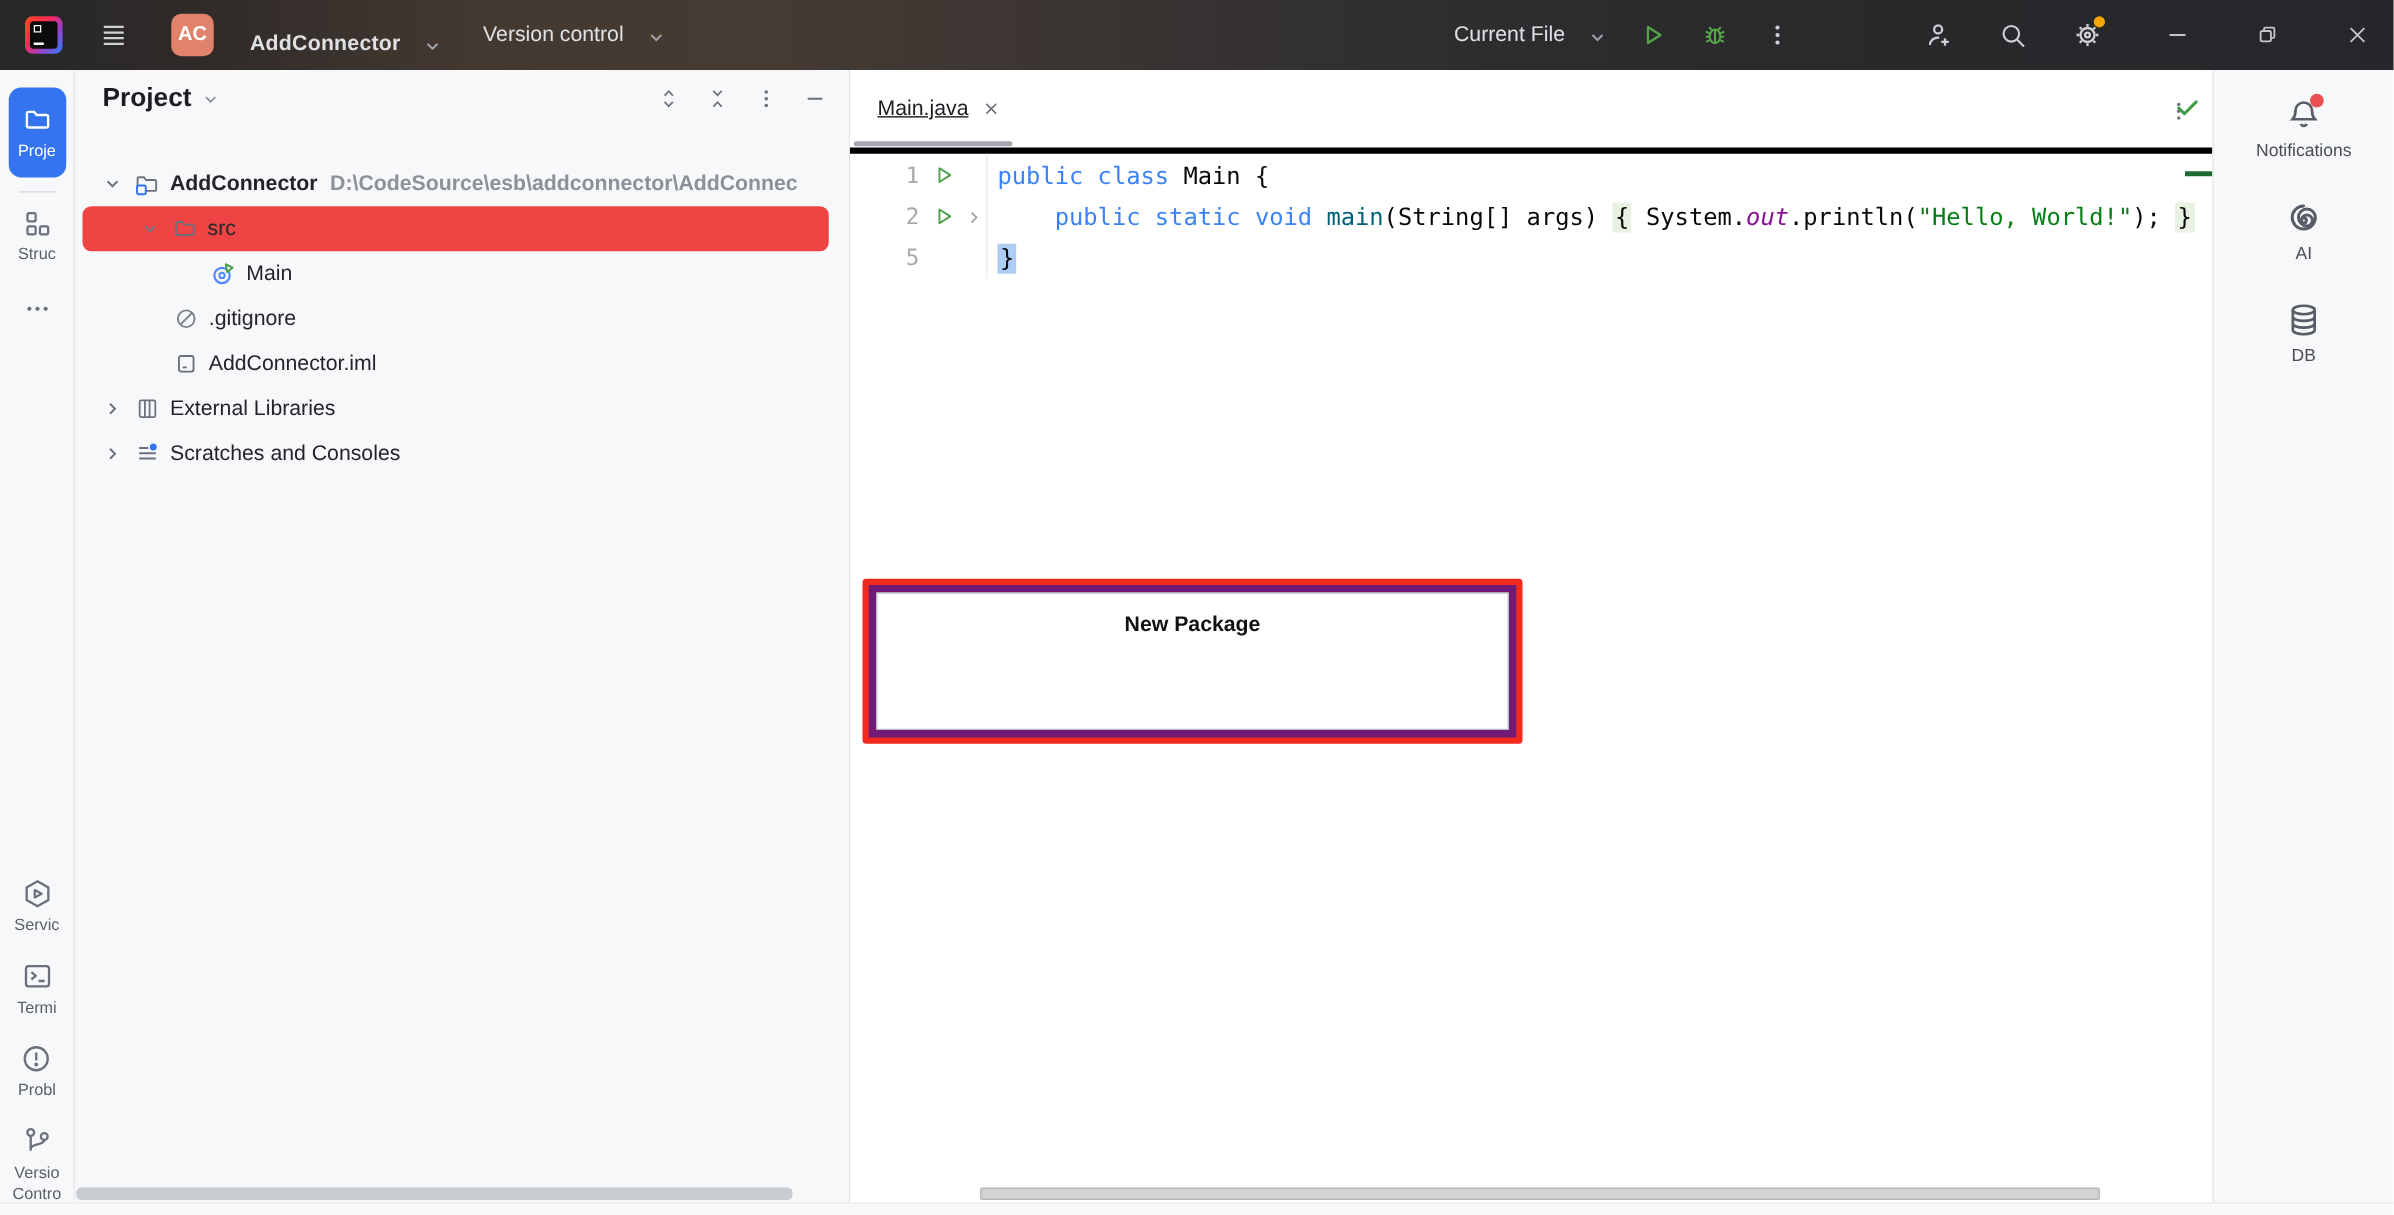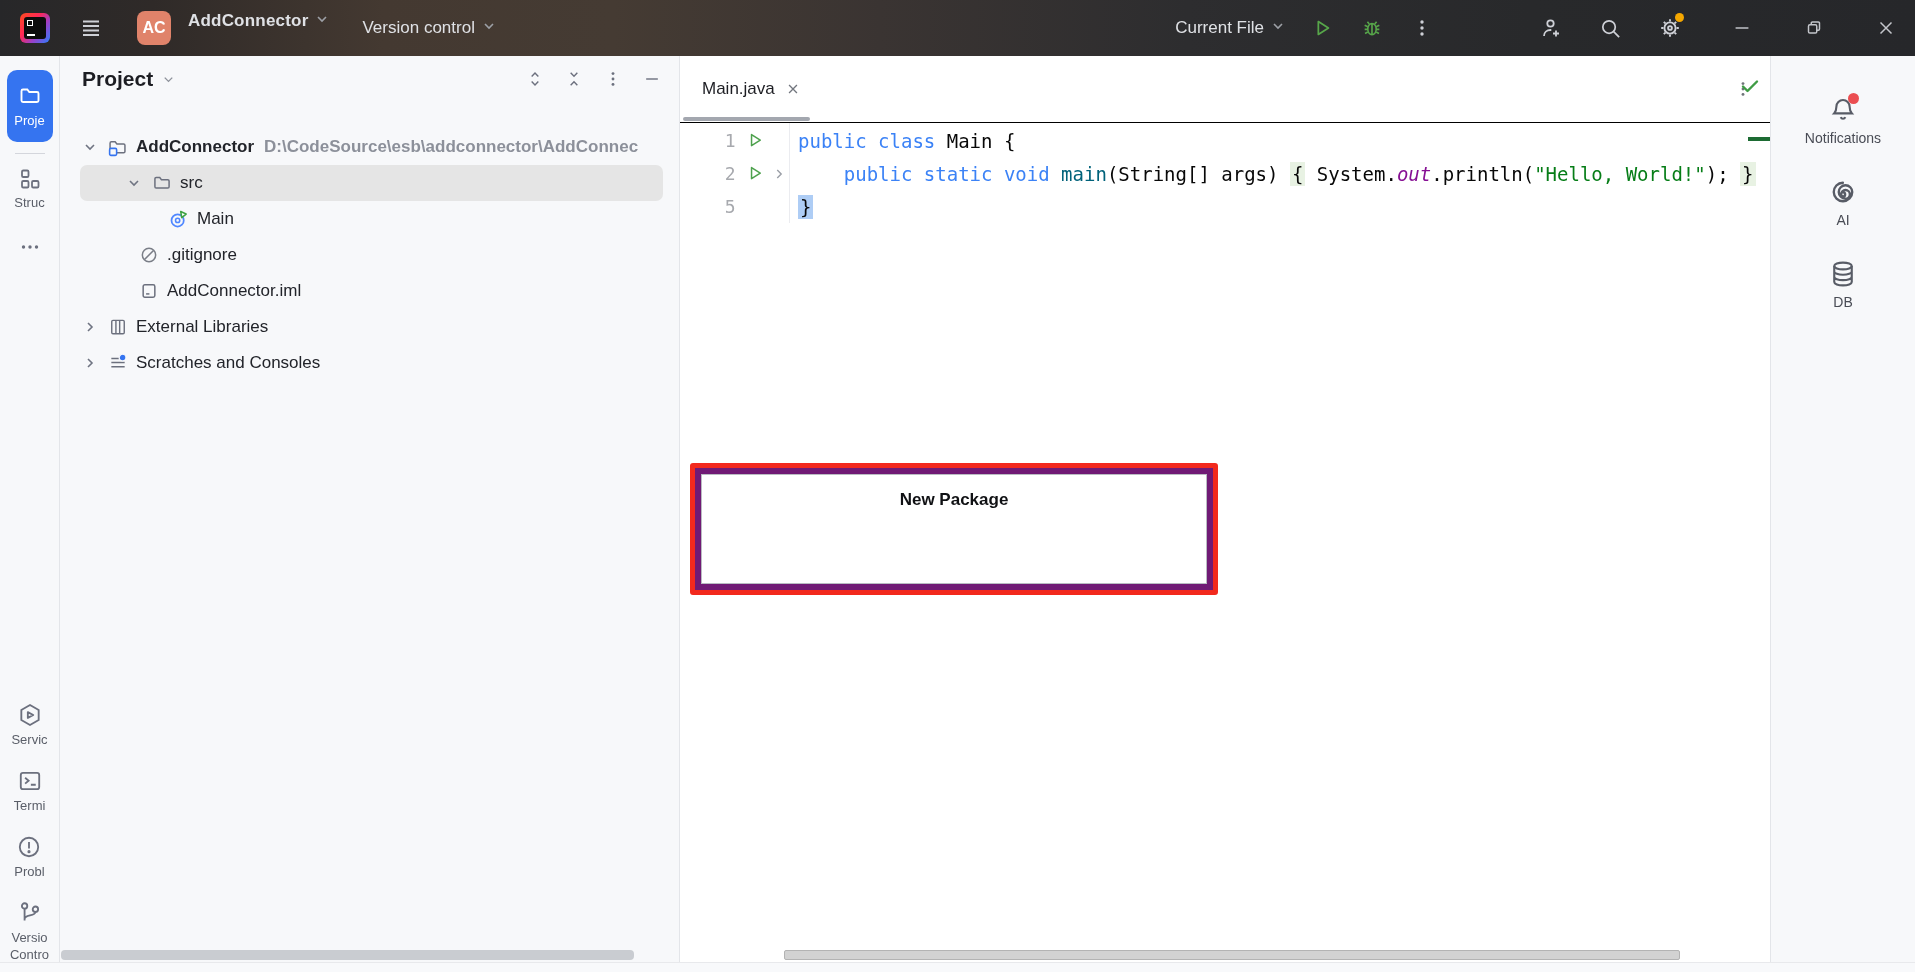--- a/index.html
+++ b/index.html
@@ -24,21 +24,21 @@
   }
   .logo .inner { position:absolute; inset:4px; background:#0c0c0c; border-radius:3px; }
   .logo .mark { position:absolute; left:7px; top:7px; width:6px; height:6px; border:1.5px solid #fff; }
   .logo .bar { position:absolute; left:7px; bottom:7px; width:8px; height:2.5px; background:#fff; }
   .burger { margin-left:29px; }
   .ac-chip {
     margin-left:34px; width:34px; height:34px; border-radius:8px; background:#e0836a;
     color:#fff; font-weight:bold; font-size:16px; display:flex; align-items:center; justify-content:center;
   }
   .proj-name { margin-left:11px; font-weight:600; letter-spacing:.2px; }
-  .widget { display:flex; align-items:flex-start; gap:6px; cursor:default; }
+  .widget { display:flex; align-items:flex-end; gap:18px; cursor:default; }
   .vcs-widget { margin-left:32px; }
   .tb-right { margin-left:auto; display:flex; align-items:center; padding-right:17px; }
   .runcfg { margin-right:24px; }
   .tb-ic { width:24px; height:24px; display:flex; align-items:center; justify-content:center; }
   .gap26 { margin-left:26px; } .gap36 { margin-left:36px; } .gap48 { margin-left:48px; } .gap104 { margin-left:104px; }
   .gear-wrap { position:relative; }
   .gear-dot { position:absolute; right:-2px; top:-3px; width:9px; height:9px; border-radius:50%; background:var(--notification_orange,#f5a700); }
 
   
   .left-stripe {
@@ -49,21 +49,21 @@
   .project-panel {
     position:absolute; left:60px; top:56px; width:620px; height:906px;
     background:#f7f8fa; border-right:1px solid #e3e5e9; overflow:hidden;
   }
   .editor {
     position:absolute; left:680px; top:56px; width:1090px; height:906px; background:#fff; overflow:hidden;
   }
   .right-stripe {
     position:absolute; left:1770px; top:56px; width:145px; height:906px;
     background:#f7f8fa; border-left:1px solid #e3e5e9;
-    display:flex; flex-direction:column; align-items:center; padding-top:39px;
+    display:flex; flex-direction:column; align-items:center; padding-top:21px;
   }
   .bottom-bar {
     position:absolute; left:0; top:962px; width:1915px; height:10px;
     background:#f8f9fb; border-top:1px solid #e8e9ec;
   }
 
   
   .stripe-item { display:flex; flex-direction:column; align-items:center; gap:4px; cursor:default; }
   .stripe-label { font-size:13px; color:#5a5e68; max-width:56px; white-space:nowrap; overflow:hidden; }
   .proj-btn {
@@ -86,26 +86,26 @@
   .pp-title-chev { margin-left:8px; }
   .pp-spacer { flex:1; }
   .pp-ic { width:26px; height:26px; display:flex; align-items:center; justify-content:center; margin-left:13px; }
   .tree { padding-top:27px; font-size:17px; color:#22242a; }
   .trow { height:36px; display:flex; align-items:center; white-space:nowrap; cursor:default; }
   .trow .chev { width:20px; display:flex; justify-content:center; margin-right:7px; }
   .trow .ticon { width:21px; display:flex; justify-content:center; margin-right:8px; }
   .d0 { padding-left:20px; }
   .d1 { padding-left:50px; }
   .d2 { padding-left:108px; }
-  .trow.selected { background:#e5e5e5; border-radius:7px; margin:0 16px 0 20px; padding-left:44px; }
+  .trow.selected { background:#ef4444; border-radius:7px; margin:0 16px 0 6px; padding-left:44px; }
   .tlabel-bold { font-weight:700; }
   .tpath { color:#8c909a; margin-left:10px; overflow:hidden;font-weight:bold; }
 
   
-  .tabbar { height:67px; border-bottom:1px solid #000000; display:flex; align-items:center; position:relative; }
+  .tabbar { height:67px; border-bottom:5px solid #000000; display:flex; align-items:center; position:relative;text-decoration:underline; }
   .tab {
     position:relative; height:100%; display:flex; align-items:center; gap:11px;
     padding:0 16px 0 22px; font-size:17px; color:#1d1e23;
   }
   .tab-underline { position:absolute; left:3px; right:6px; bottom:1px; height:4px; border-radius:2px; background:#a3a7af; }
   .tabbar-kebab { position:absolute; right:18px; top:24px; }
   .editor-body { position:relative; display:flex; }
   .gutter { width:110px; border-right:1px solid #ebecf0; padding-top:1px; }
   .g-row { height:33px; display:flex; align-items:center; }
   .g-num { width:56px; text-align:right; font-family:"DejaVu Sans Mono","Liberation Mono",monospace; font-size:18px; color:#a7a9ae; }

